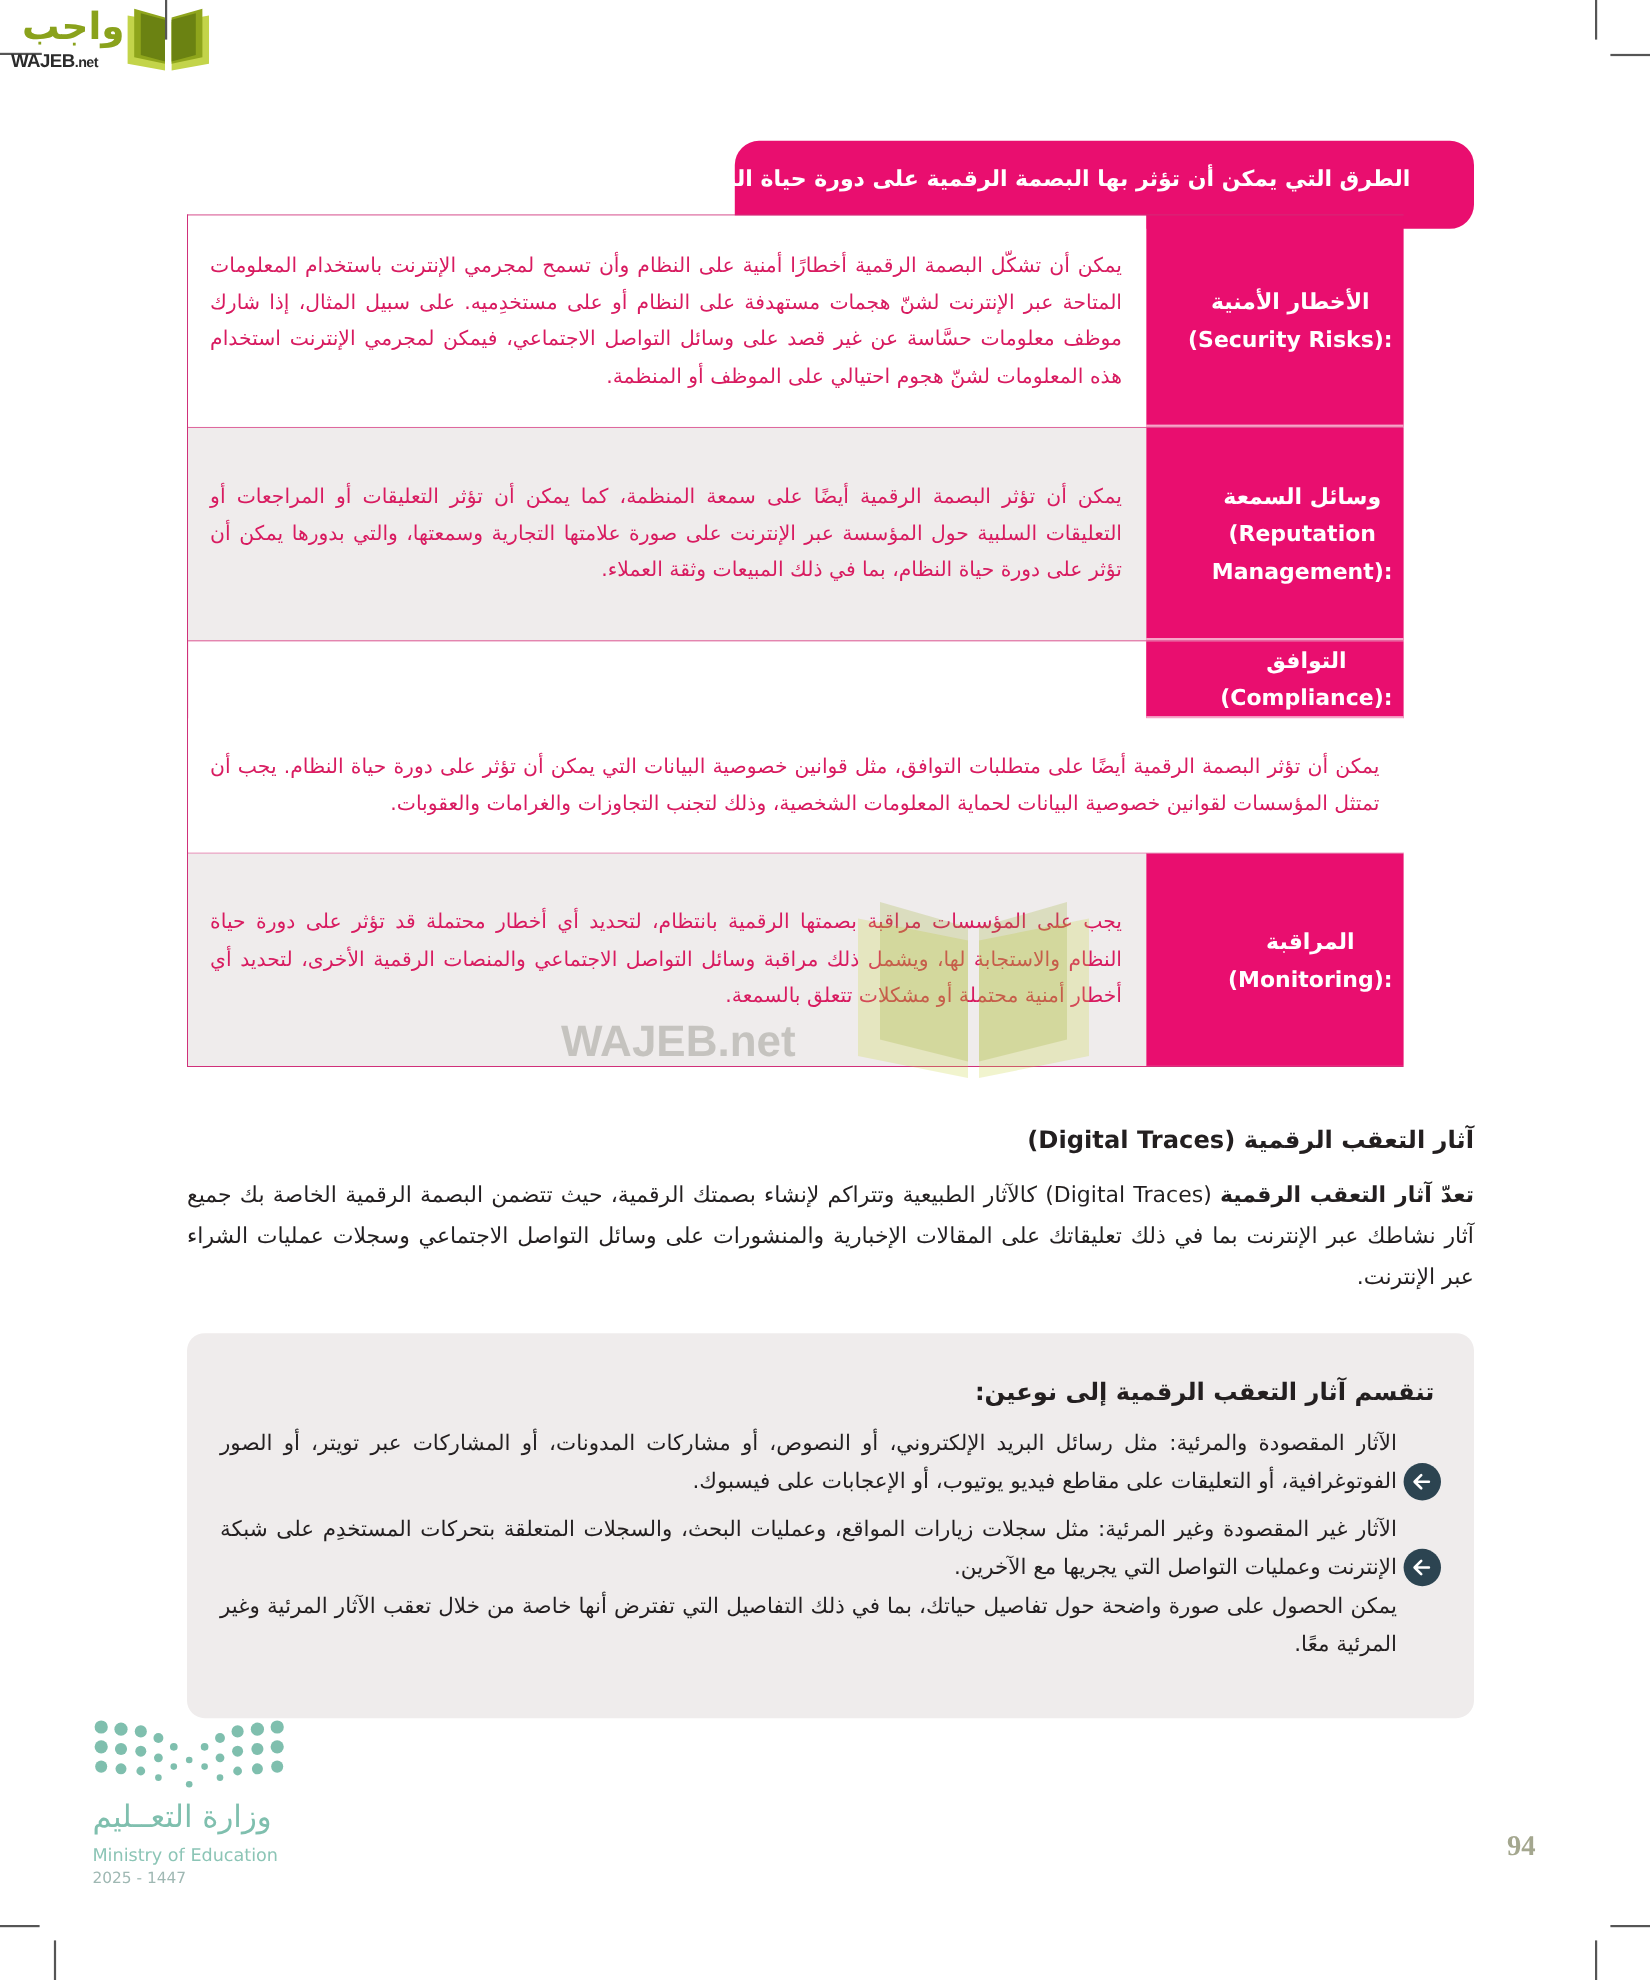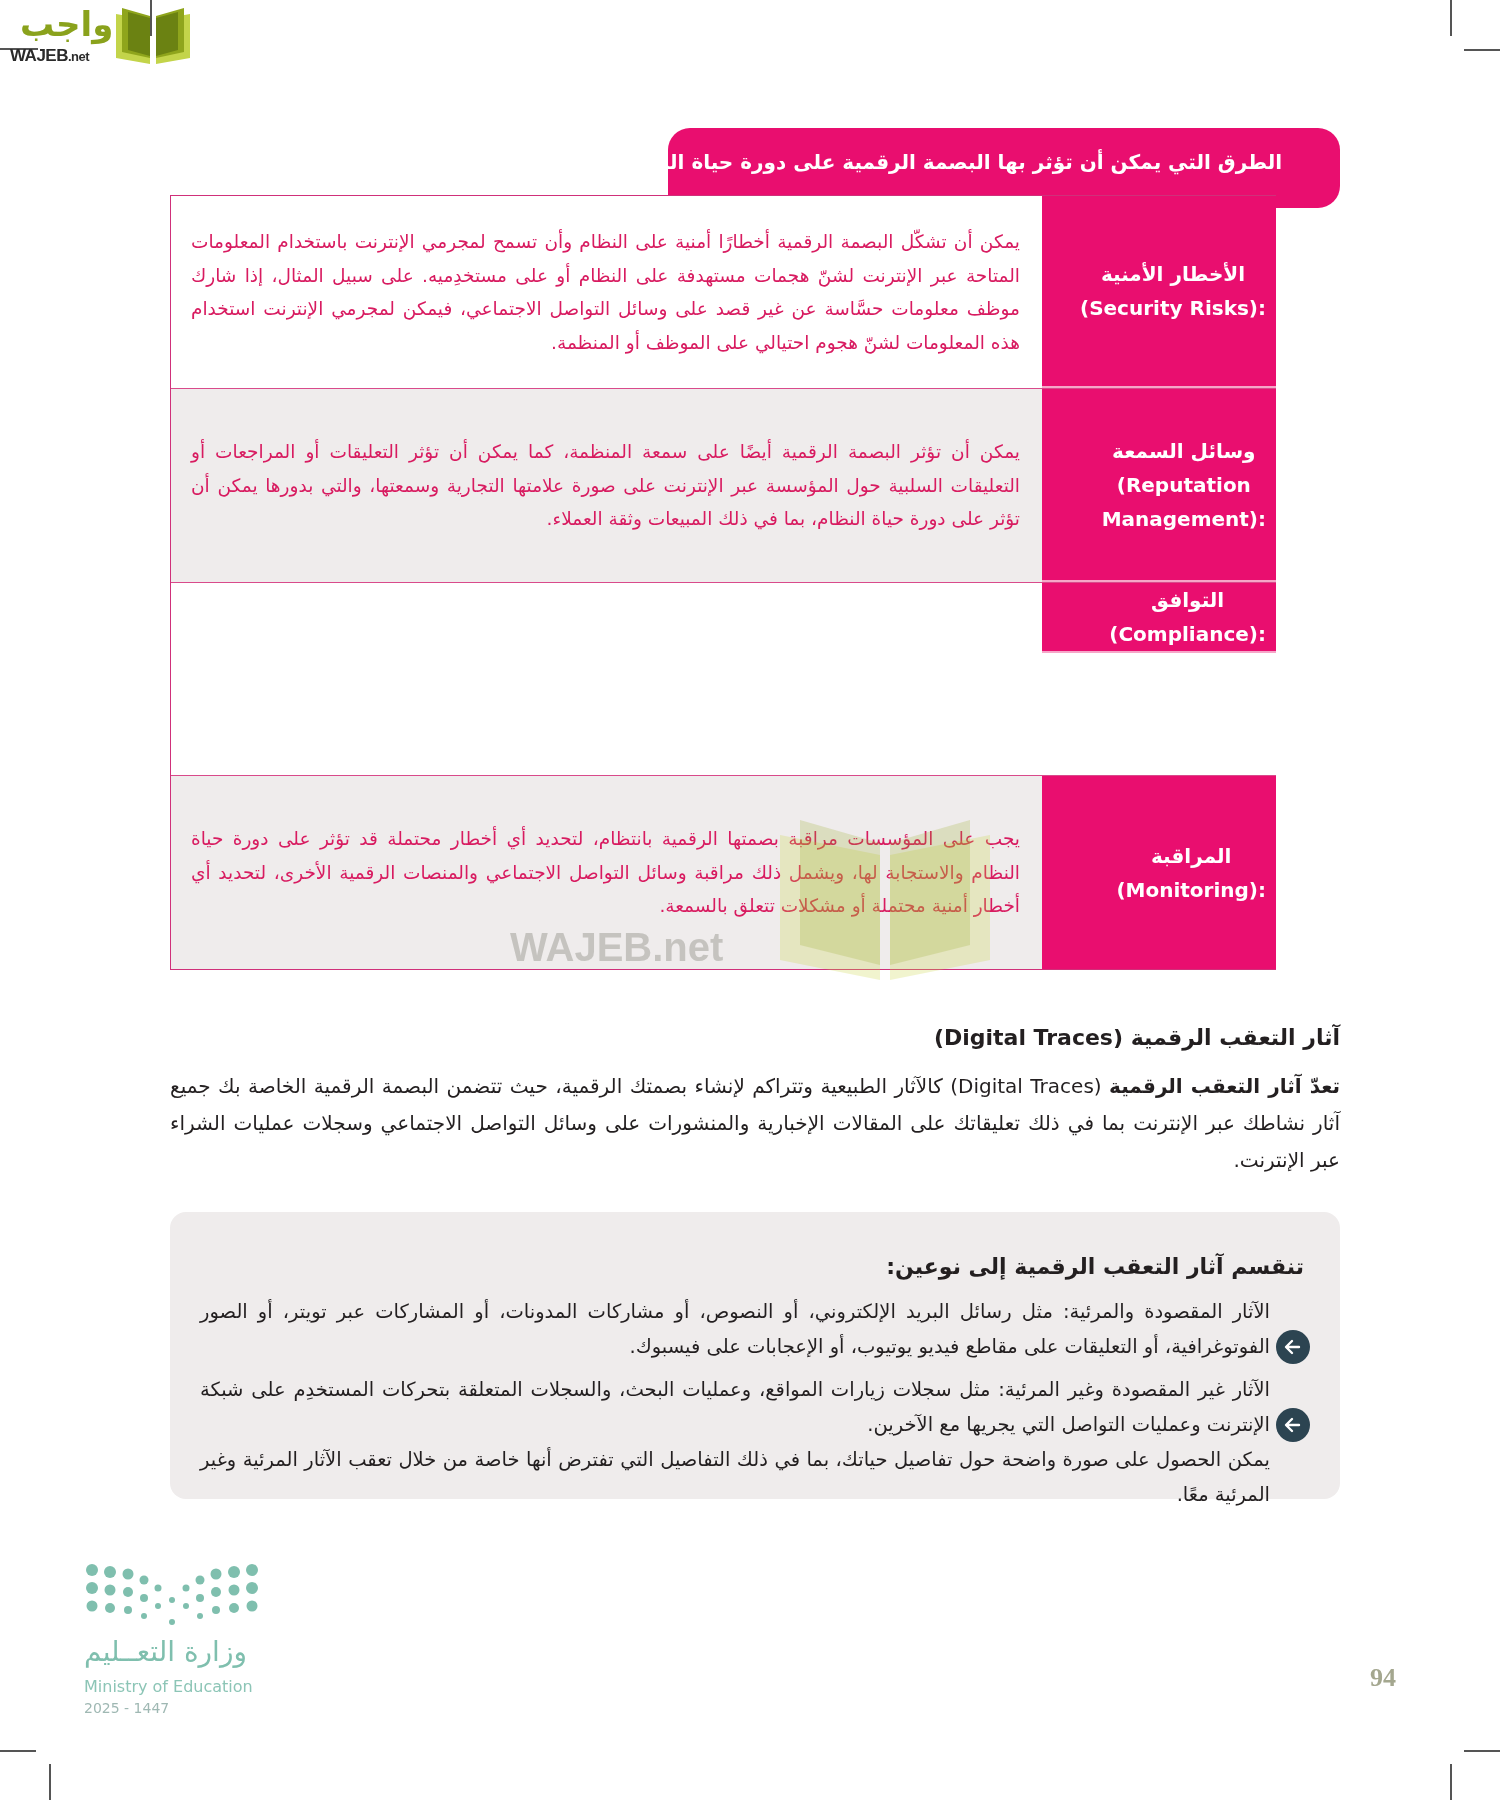--- a/index.html
+++ b/index.html
@@ -34,21 +34,21 @@
   .watermark { position: absolute; left: 500px; top: 815px; width: 500px; height: 170px; pointer-events: none; direction: ltr; }
   .wm-text { position: absolute; left: 10px; top: 110px; font-size: 40px; font-weight: bold; color: rgba(120,120,110,0.35); font-family: "Liberation Sans", sans-serif; }
   .wm-book { position: absolute; left: 270px; top: 0px; width: 230px; height: 170px; }
 
   
   .section-title { position: absolute; right: 160px; top: 1025px; font-size: 22px; font-weight: bold; color: #231f20; white-space: nowrap; }
   .section-body { position: absolute; right: 160px; left: 170px; top: 1068px; font-size: 20px; line-height: 37px; color: #231f20; text-align: justify; }
   .section-body b { font-weight: bold; }
 
   
-  .info-box { position: absolute; left: 170px; top: 1212px; width: 1170px; height: 287px; background: #efecec; border-radius: 16px; }
+  .info-box { position: absolute; left: 170px; top: 1212px; width: 1170px; height: 350px; background: #efecec; border-radius: 16px; }
   .info-title { position: absolute; right: 36px; top: 42px; font-size: 22px; font-weight: bold; color: #231f20; white-space: nowrap; }
   .bullet { position: absolute; right: 30px; left: 30px; display: flex; align-items: flex-end; }
   .bullet-icon { width: 34px; height: 34px; border-radius: 50%; background: #2c4451; flex-shrink: 0; margin-left: 6px; margin-top: 2px; display: flex; align-items: center; justify-content: center; }
   .bullet-text { font-size: 19.5px; line-height: 35px; color: #231f20; text-align: justify; }
   .para-extra { position: absolute; right: 70px; left: 30px; top: 230px; font-size: 19.5px; line-height: 35px; color: #231f20; text-align: justify; }
 
   
   .ministry { position: absolute; left: 78px; top: 1560px; width: 210px; height: 160px; direction: ltr; }
   .ministry .ar { position: absolute; left: 6px; top: 75px; font-size: 28px; color: #7fbfae; font-family: "DejaVu Sans", sans-serif; }
   .ministry .en { position: absolute; left: 6px; top: 117px; font-size: 16px; color: #8cc5b6; font-family: "DejaVu Sans", sans-serif; }
@@ -108,20 +108,23 @@
     <div class="desc">
       <p>يمكن أن تؤثر البصمة الرقمية أيضًا على سمعة المنظمة، كما يمكن أن تؤثر التعليقات أو المراجعات أو التعليقات السلبية حول المؤسسة عبر الإنترنت على صورة علامتها التجارية وسمعتها، والتي بدورها يمكن أن تؤثر على دورة حياة النظام، بما في ذلك المبيعات وثقة العملاء.</p>
     </div>
   </div>
   <div class="row" style="height:193px;flex-direction:column;">
     <div class="term">
       <div class="term-inner">
         <div>التوافق</div>
         <div>:(Compliance)</div>
       </div>
+    </div>
+    <div class="desc">
+      <p>يمكن أن تؤثر البصمة الرقمية أيضًا على متطلبات التوافق، مثل قوانين خصوصية البيانات التي يمكن أن تؤثر على دورة حياة النظام. يجب أن تمتثل المؤسسات لقوانين خصوصية البيانات لحماية المعلومات الشخصية، وذلك لتجنب التجاوزات والغرامات والعقوبات.</p>
     </div>
   </div>
   <div class="row alt" style="height:193px;border-radius:30px;">
     <div class="term">
       <div class="term-inner">
         <div>المراقبة</div>
         <div>:(Monitoring)</div>
       </div>
     </div>
     <div class="desc">

